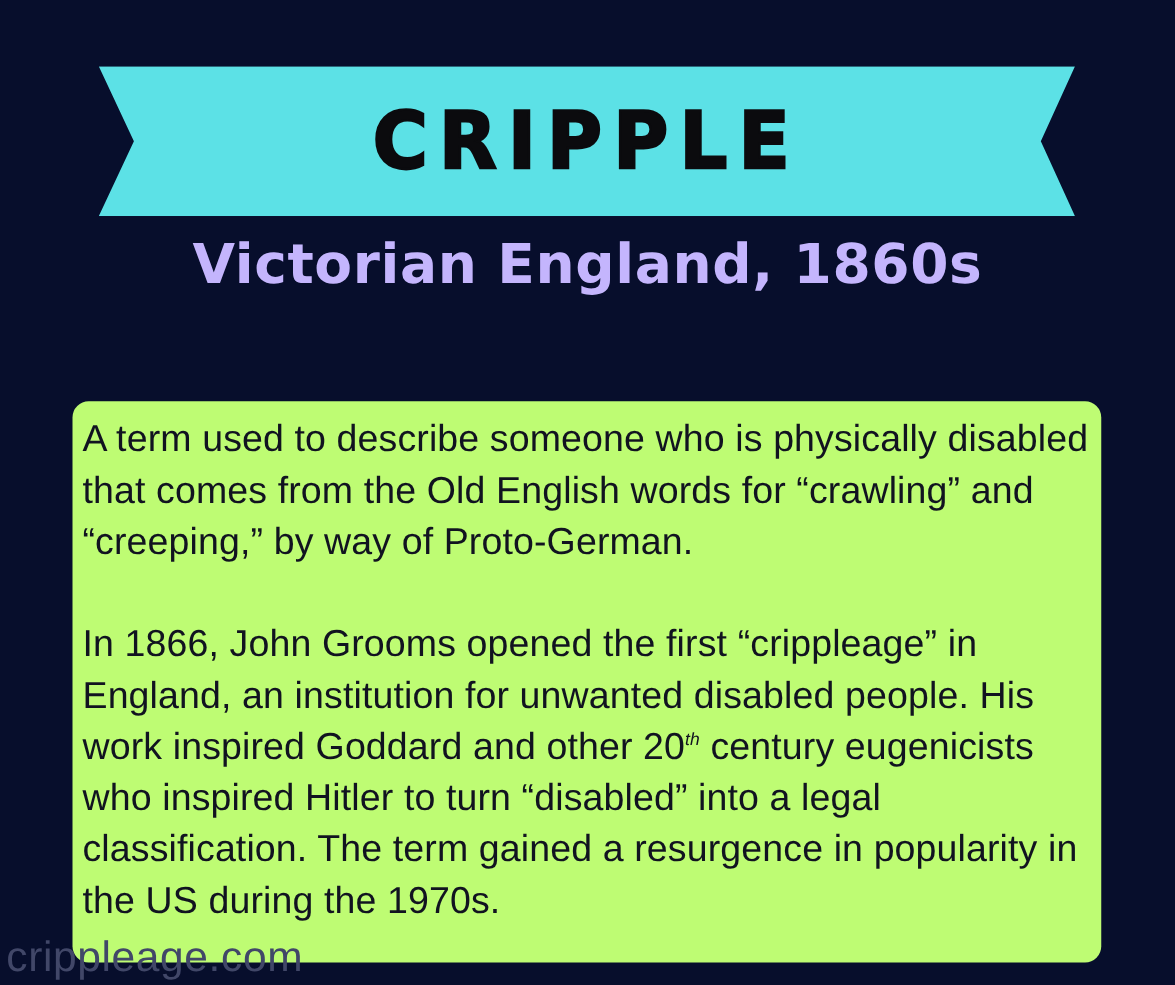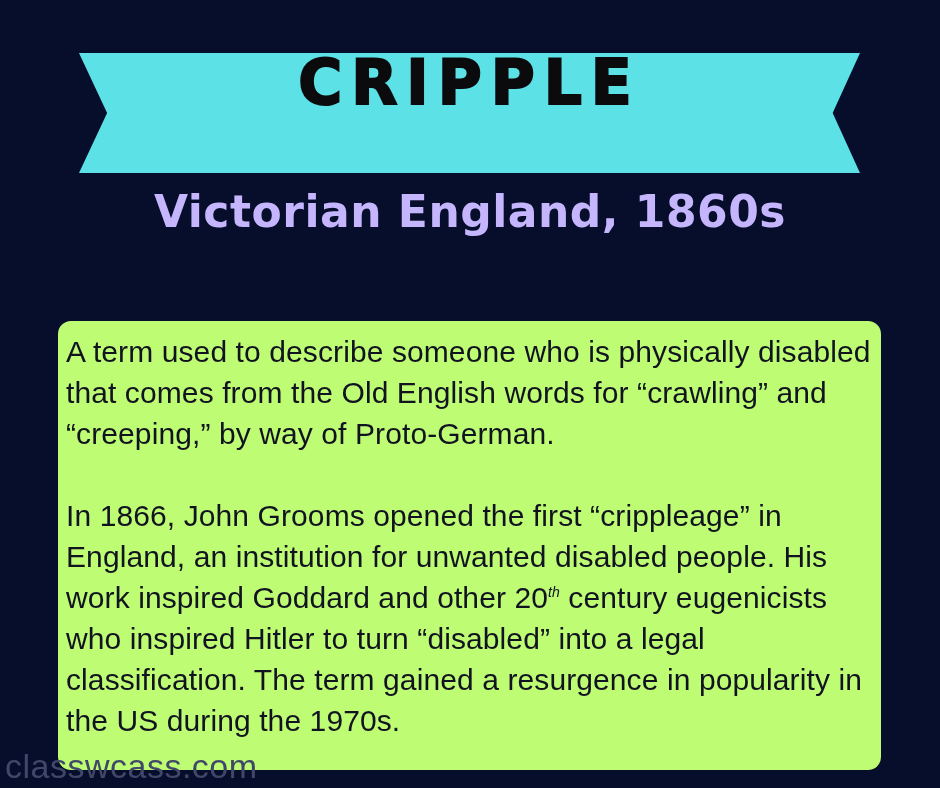--- a/index.html
+++ b/index.html
@@ -18,20 +18,21 @@
   
   .ribbon {
     position: absolute;
     left: 79px;
     top: 53px;
     width: 781px;
     height: 120px;
     background: #5ce1e6;
     clip-path: polygon(0% 0%, 100% 0%, 96.5% 50%, 100% 100%, 0% 100%, 3.6% 50%);
     display: flex;
+    align-items: center;
     justify-content: center;
   }
   .ribbon-title {
     font-family: "DejaVu Sans", "Liberation Sans", sans-serif;
     font-weight: 900;
     font-size: 60px;
     letter-spacing: 9px;
     color: #0b0b0e;
     -webkit-text-stroke: 2px #0b0b0e;
     line-height: 1;
@@ -102,15 +103,15 @@
     <div class="ribbon-title">CRIPPLE</div>
   </div>
 
   <div class="subtitle">Victorian England, 1860s</div>
 
   <div class="card">
     <p>A term used to describe someone who is physically disabled that comes from the Old English words for “crawling” and “creeping,” by way of Proto-German.</p>
     <p><span>In 1866, John Grooms opened the first “crippleage” in England, an institution for unwanted disabled people. His work inspired Goddard and other 20</span><sup>th</sup><span> century eugenicists who inspired Hitler to turn “disabled” into a legal classification. The term gained a resurgence in popularity in the US during the 1970s.</span></p>
   </div>
 
-  <div class="watermark">classwcass.com</div>
+  <div class="watermark">crippleage.com</div>
 
 </div>
 
 </body></html>

